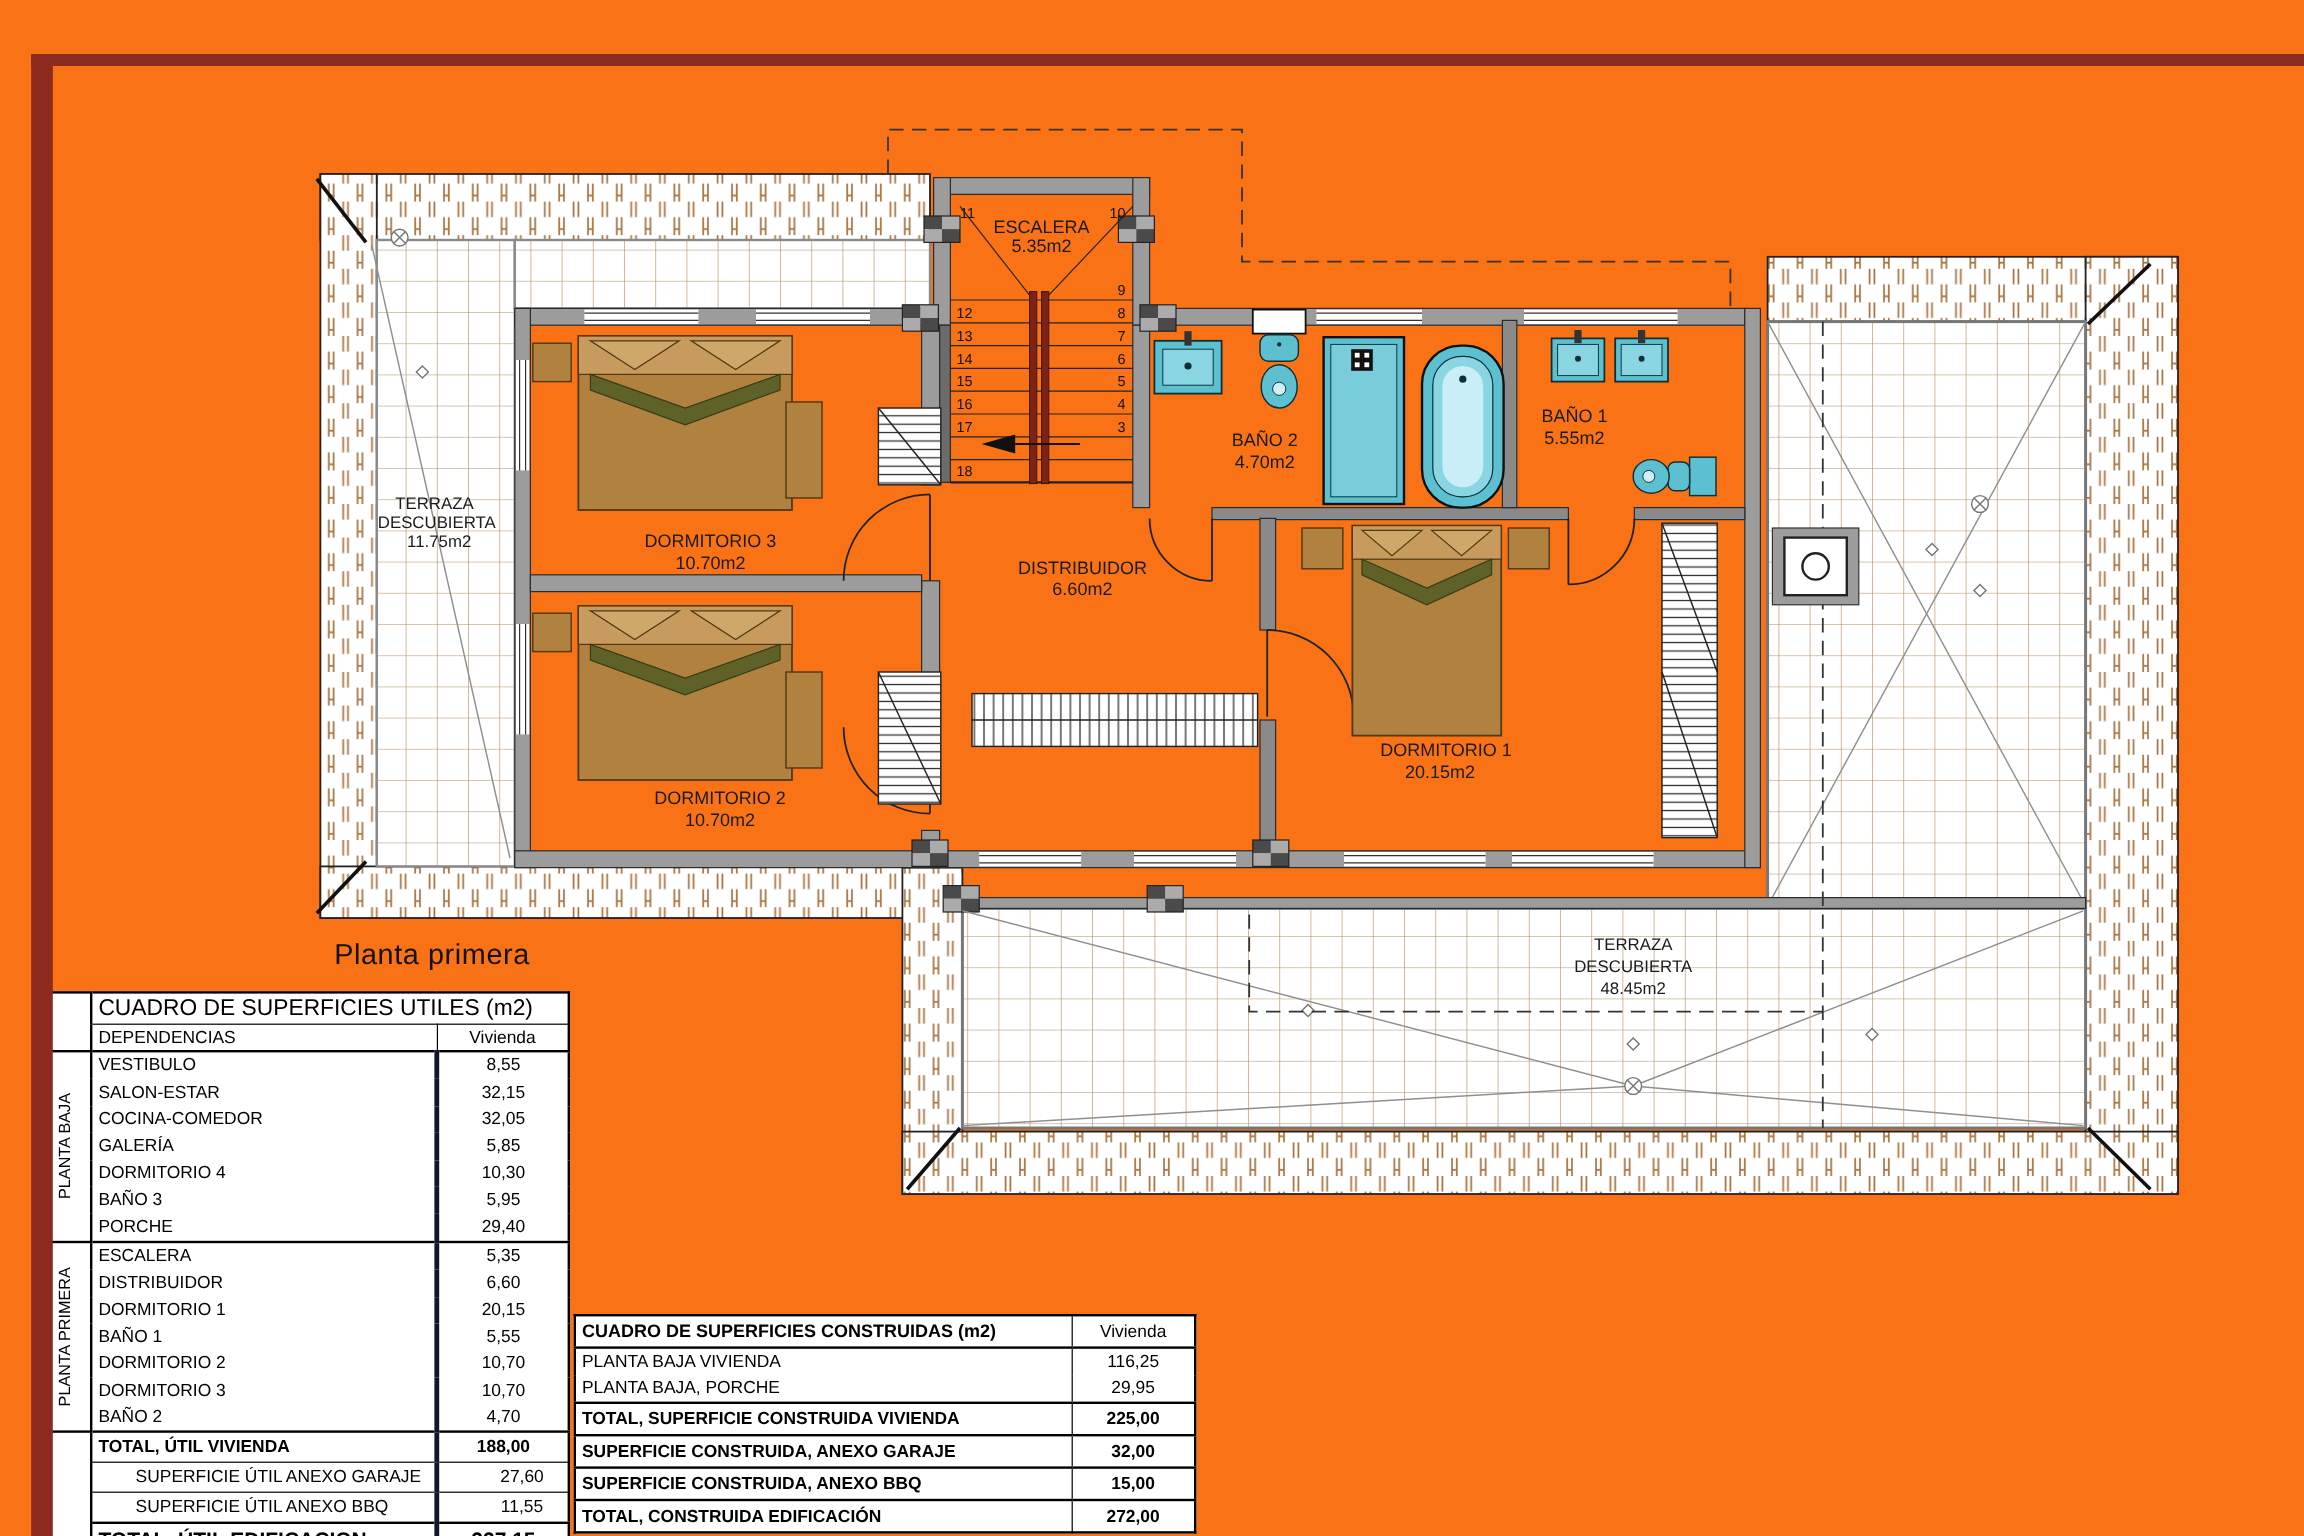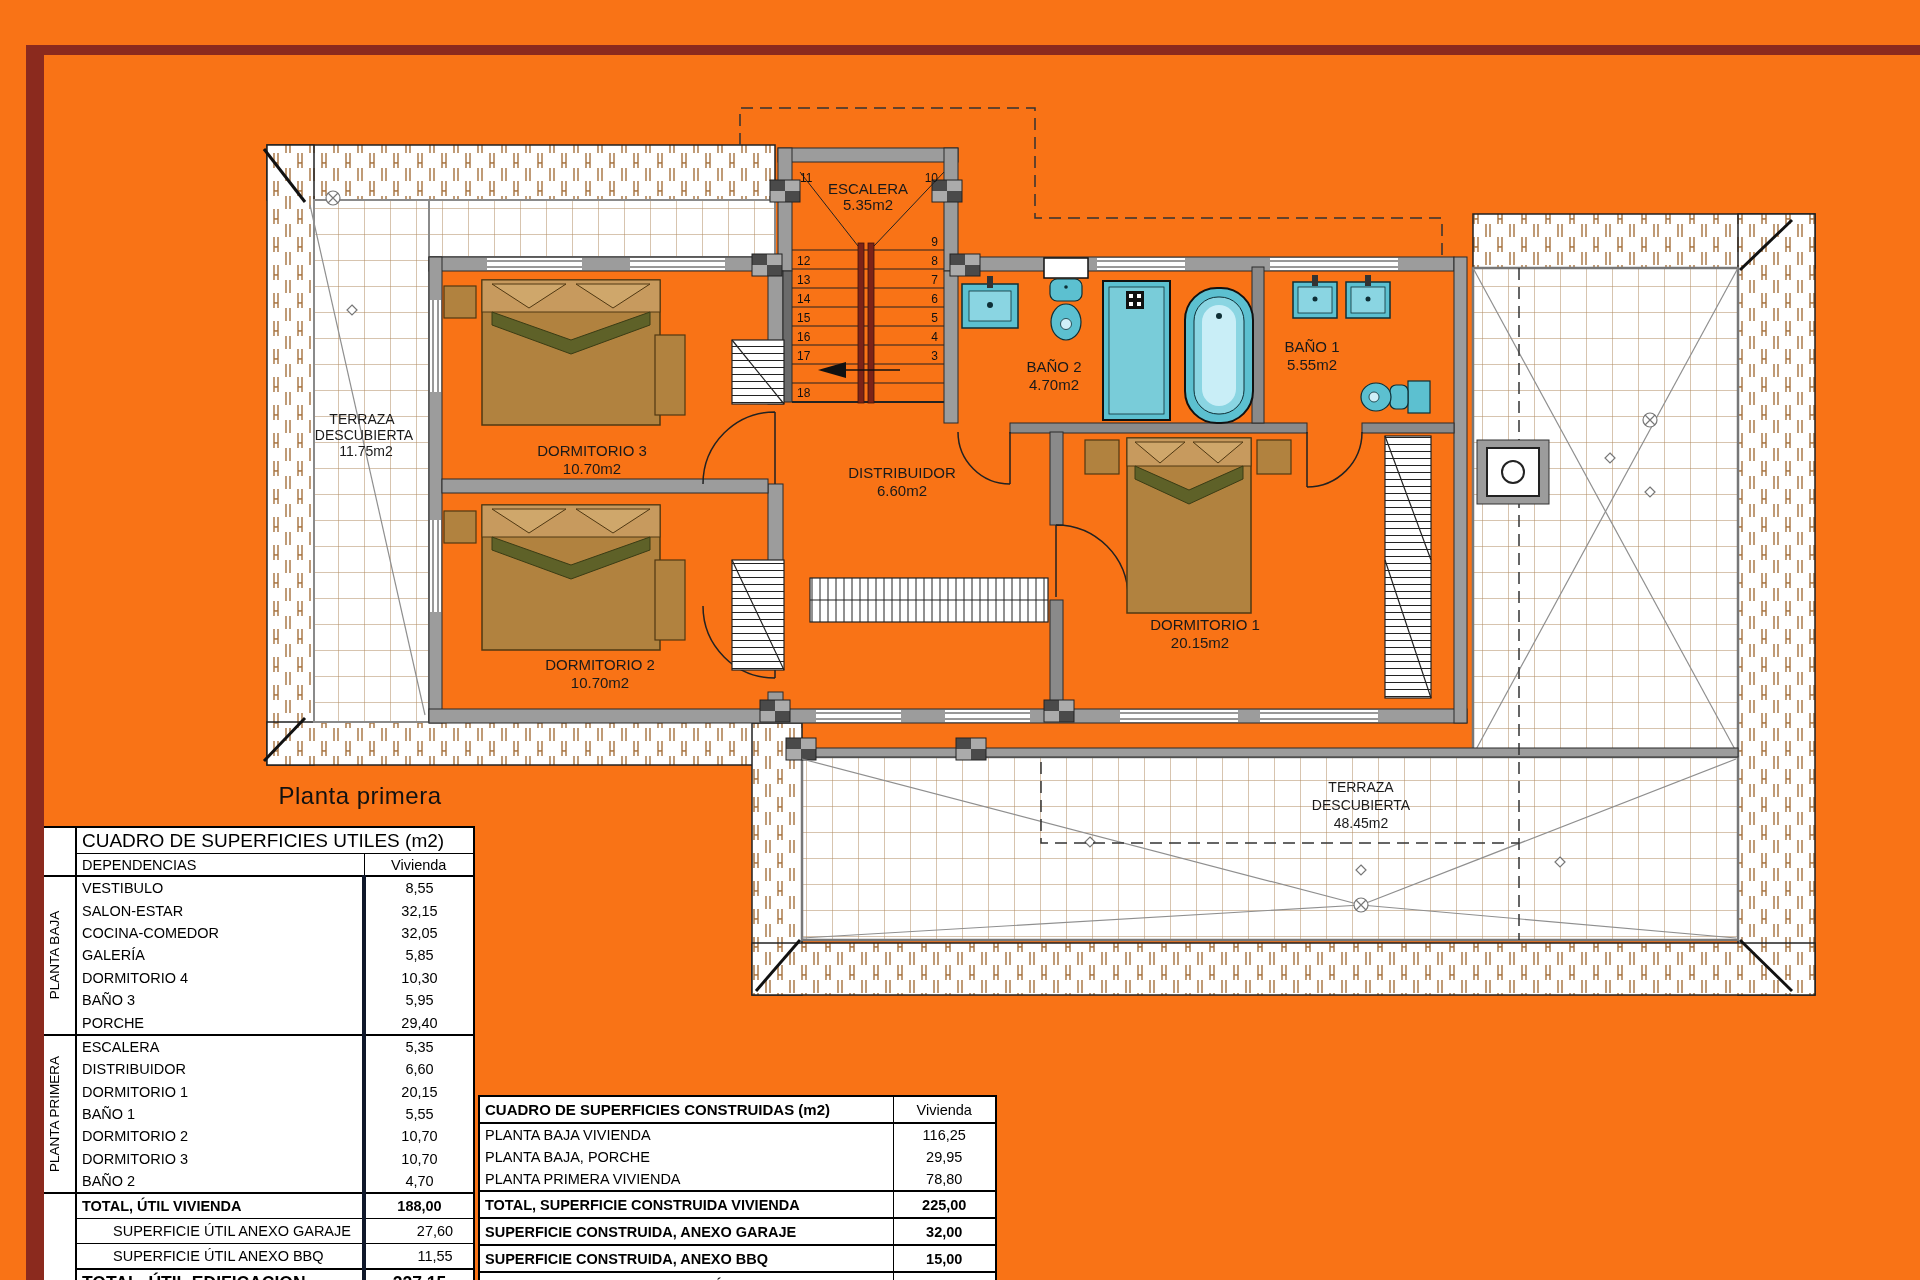--- a/index.html
+++ b/index.html
@@ -470,24 +470,20 @@
       <td class="viv">Vivienda</td>
     </tr>
     <tr class="body">
       <td>PLANTA BAJA VIVIENDA</td>
       <td class="num">116,25</td>
         </tr>
     <tr class="body">
       <td>PLANTA BAJA, PORCHE</td>
       <td class="num">29,95</td>
         </tr>
-    <tr class="body">
-      <td>PLANTA PRIMERA VIVIENDA</td>
-      <td class="num">78,80</td>
-        </tr>
     <tr class="tot">
       <td>TOTAL, SUPERFICIE CONSTRUIDA VIVIENDA</td>
       <td class="num">225,00</td>
         </tr>
     <tr class="tot">
       <td>SUPERFICIE CONSTRUIDA, ANEXO GARAJE</td>
       <td class="num">32,00</td>
         </tr>
     <tr class="tot">
       <td>SUPERFICIE CONSTRUIDA, ANEXO BBQ</td>

